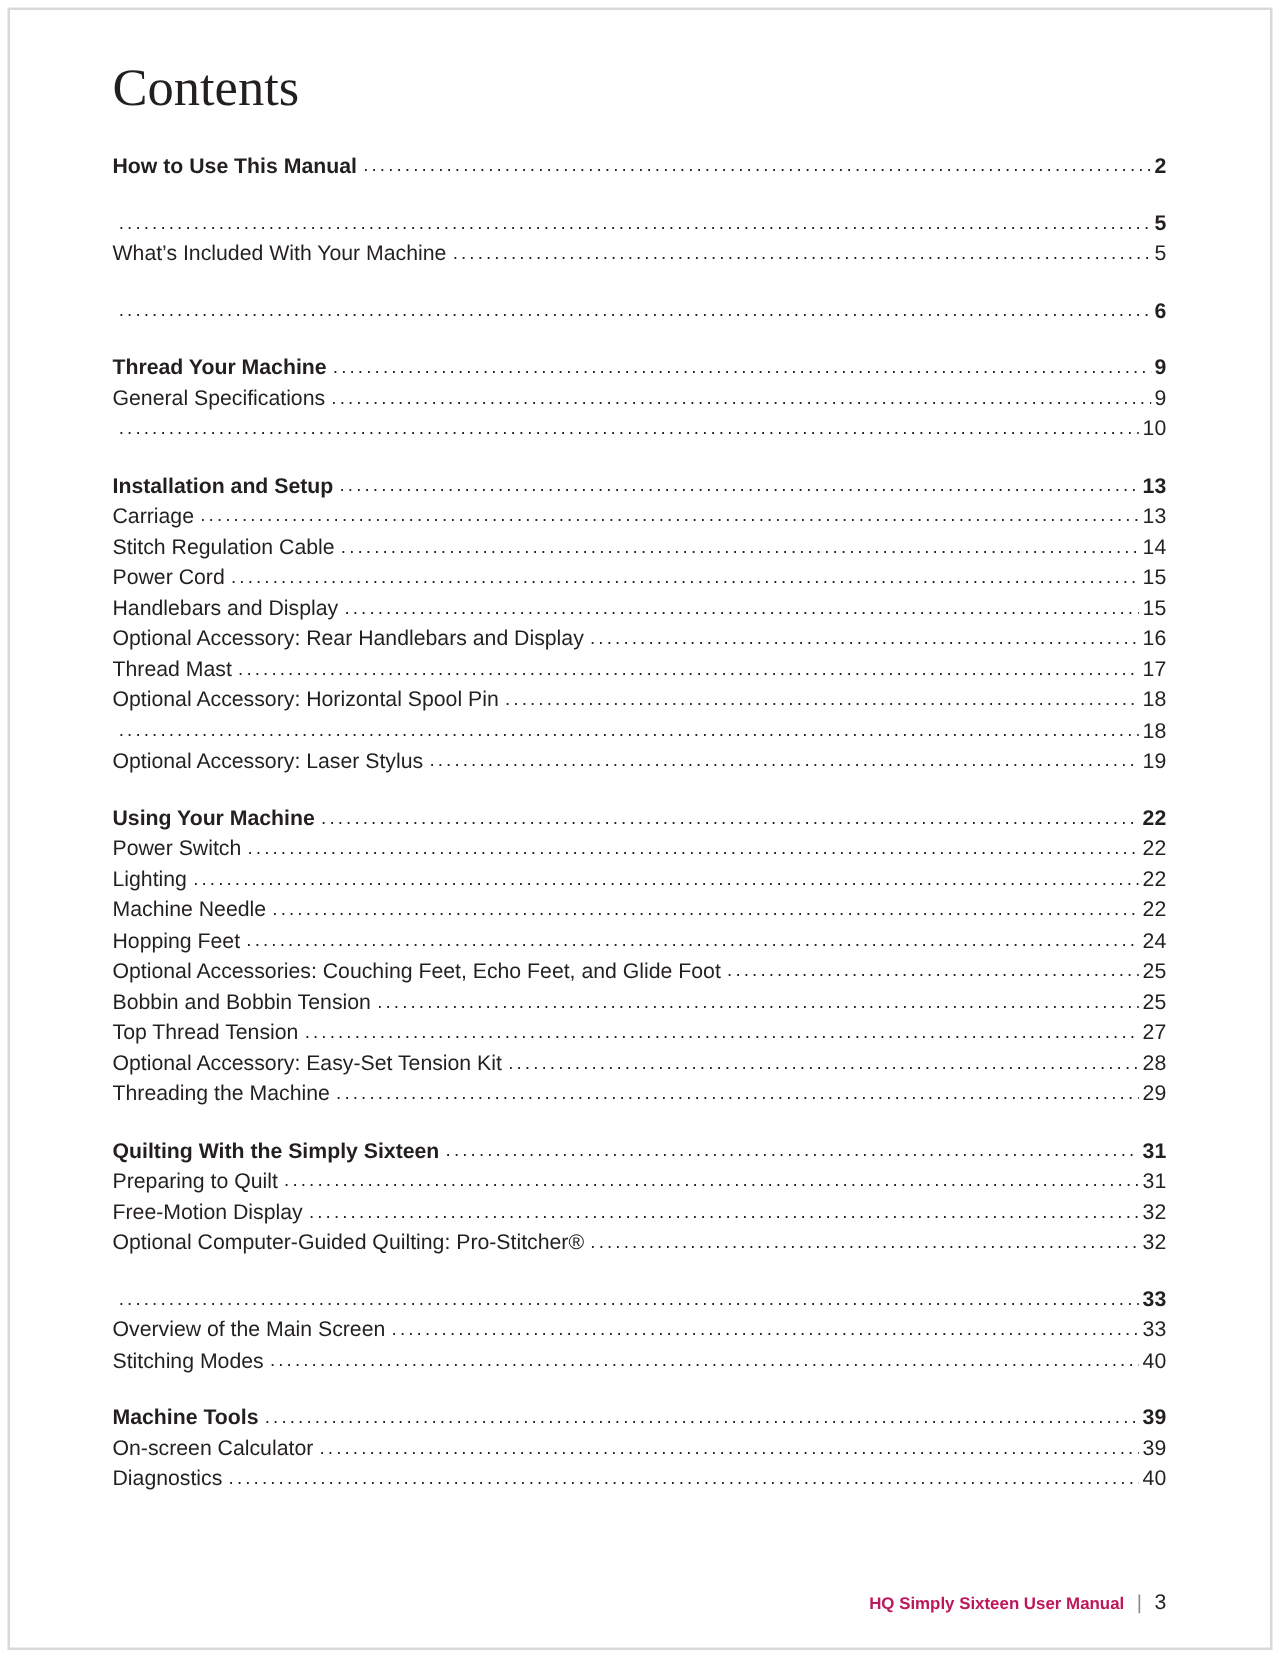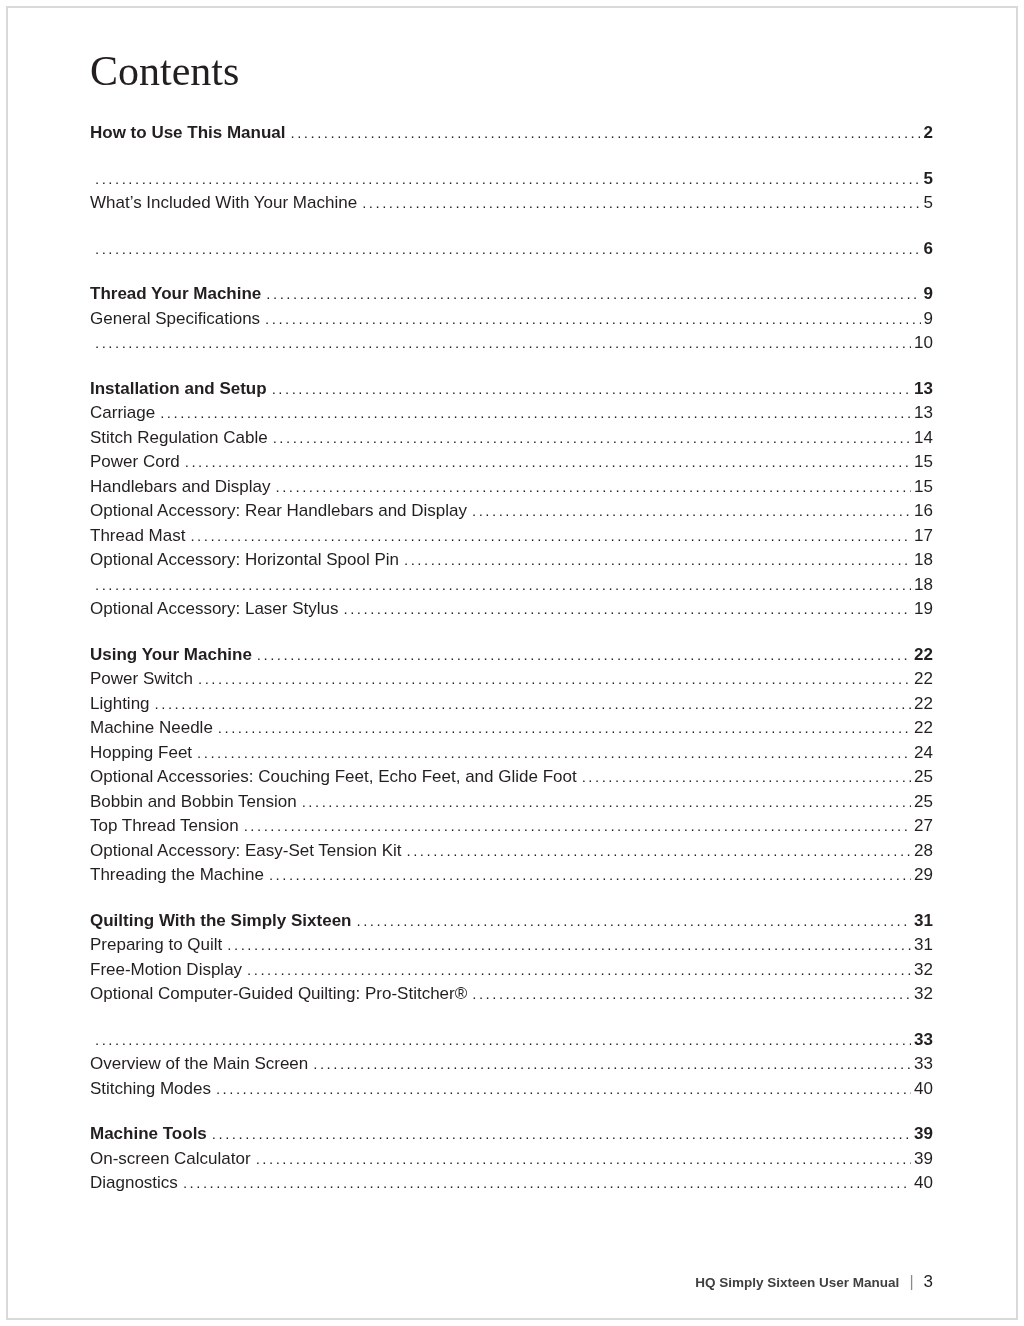--- a/index.html
+++ b/index.html
@@ -58,21 +58,21 @@
     position: absolute;
     right: 91px;
     bottom: 34px;
     display: flex;
     align-items: baseline;
     gap: 10px;
   }
   .footer-text {
     font-size: 13.5px;
     font-weight: 700;
-    color: #404040;
+    color: #be185d;
   }
   .footer-sep {
     font-size: 16px;
     font-weight: 300;
     color: #8a8a8a;
   }
   .footer-page {
     font-size: 17px;
     font-weight: 400;
     color: #231f20;

